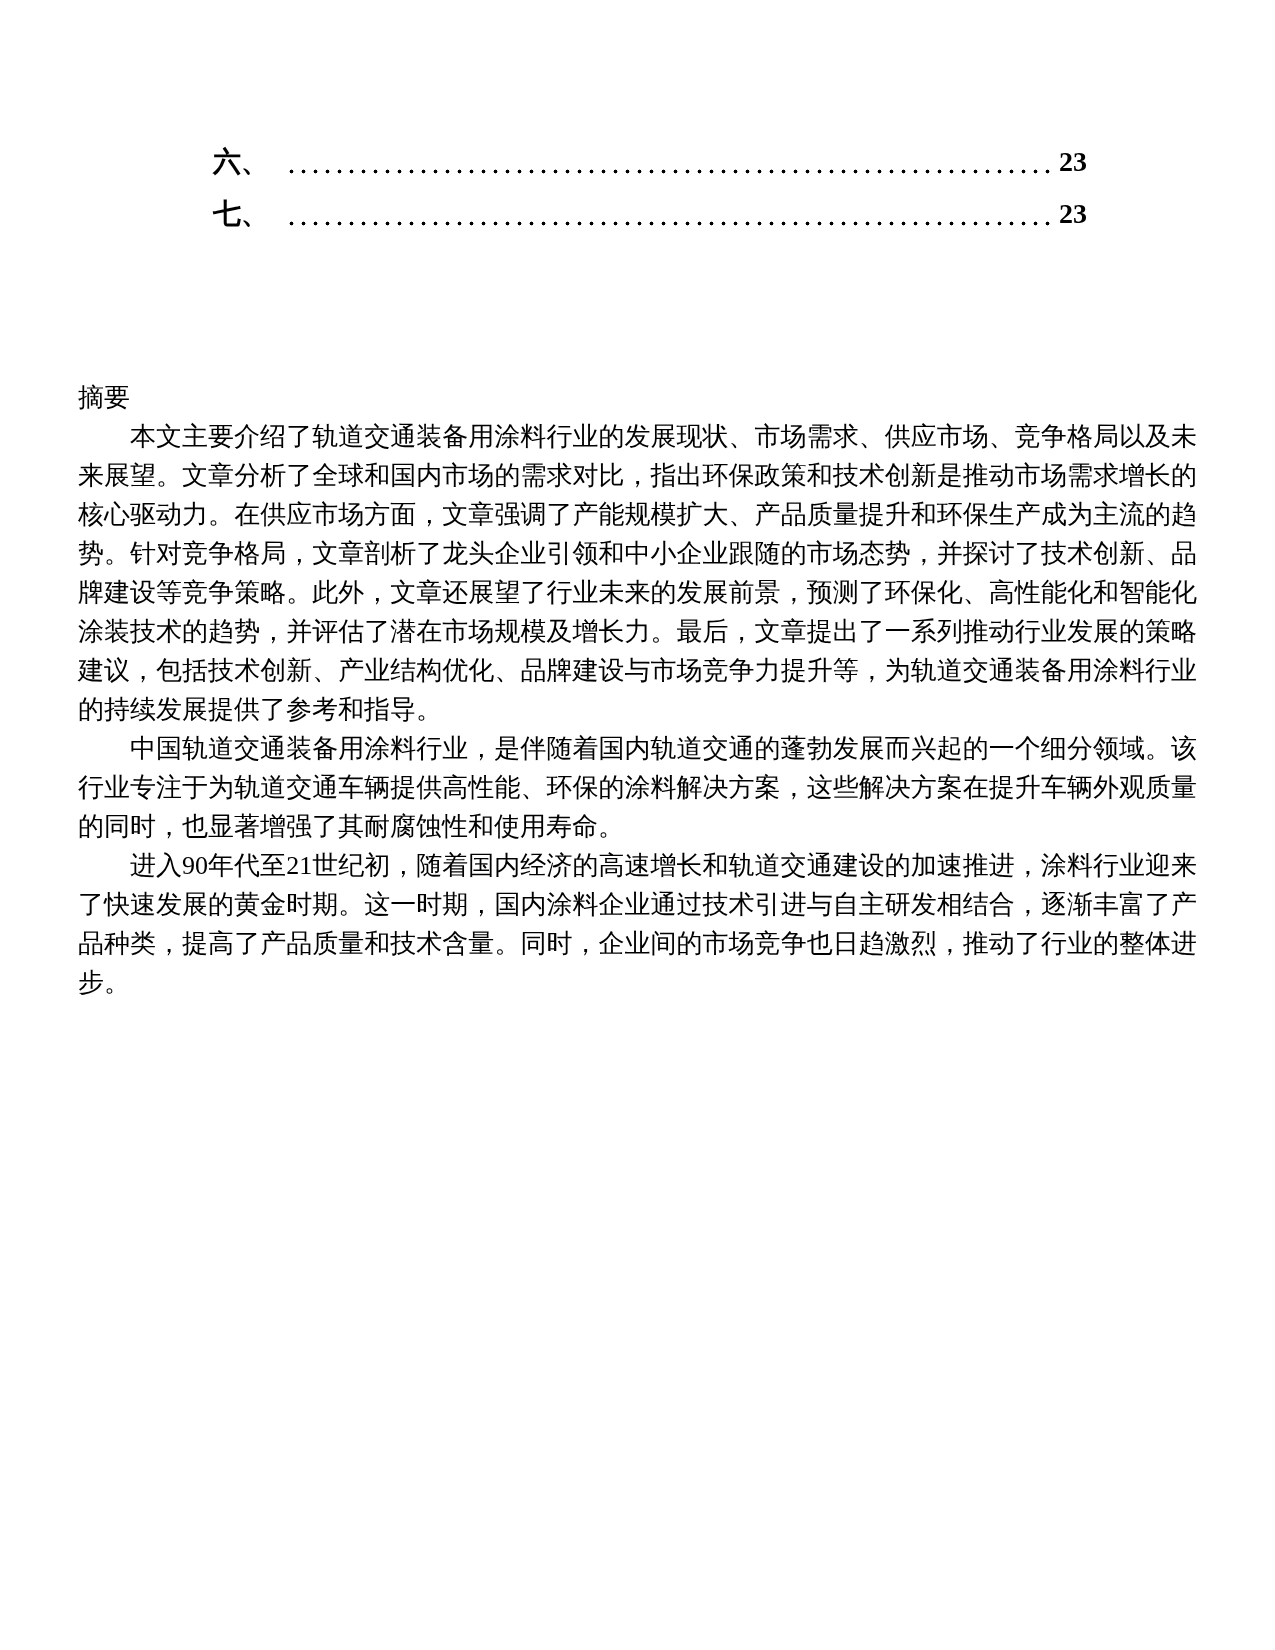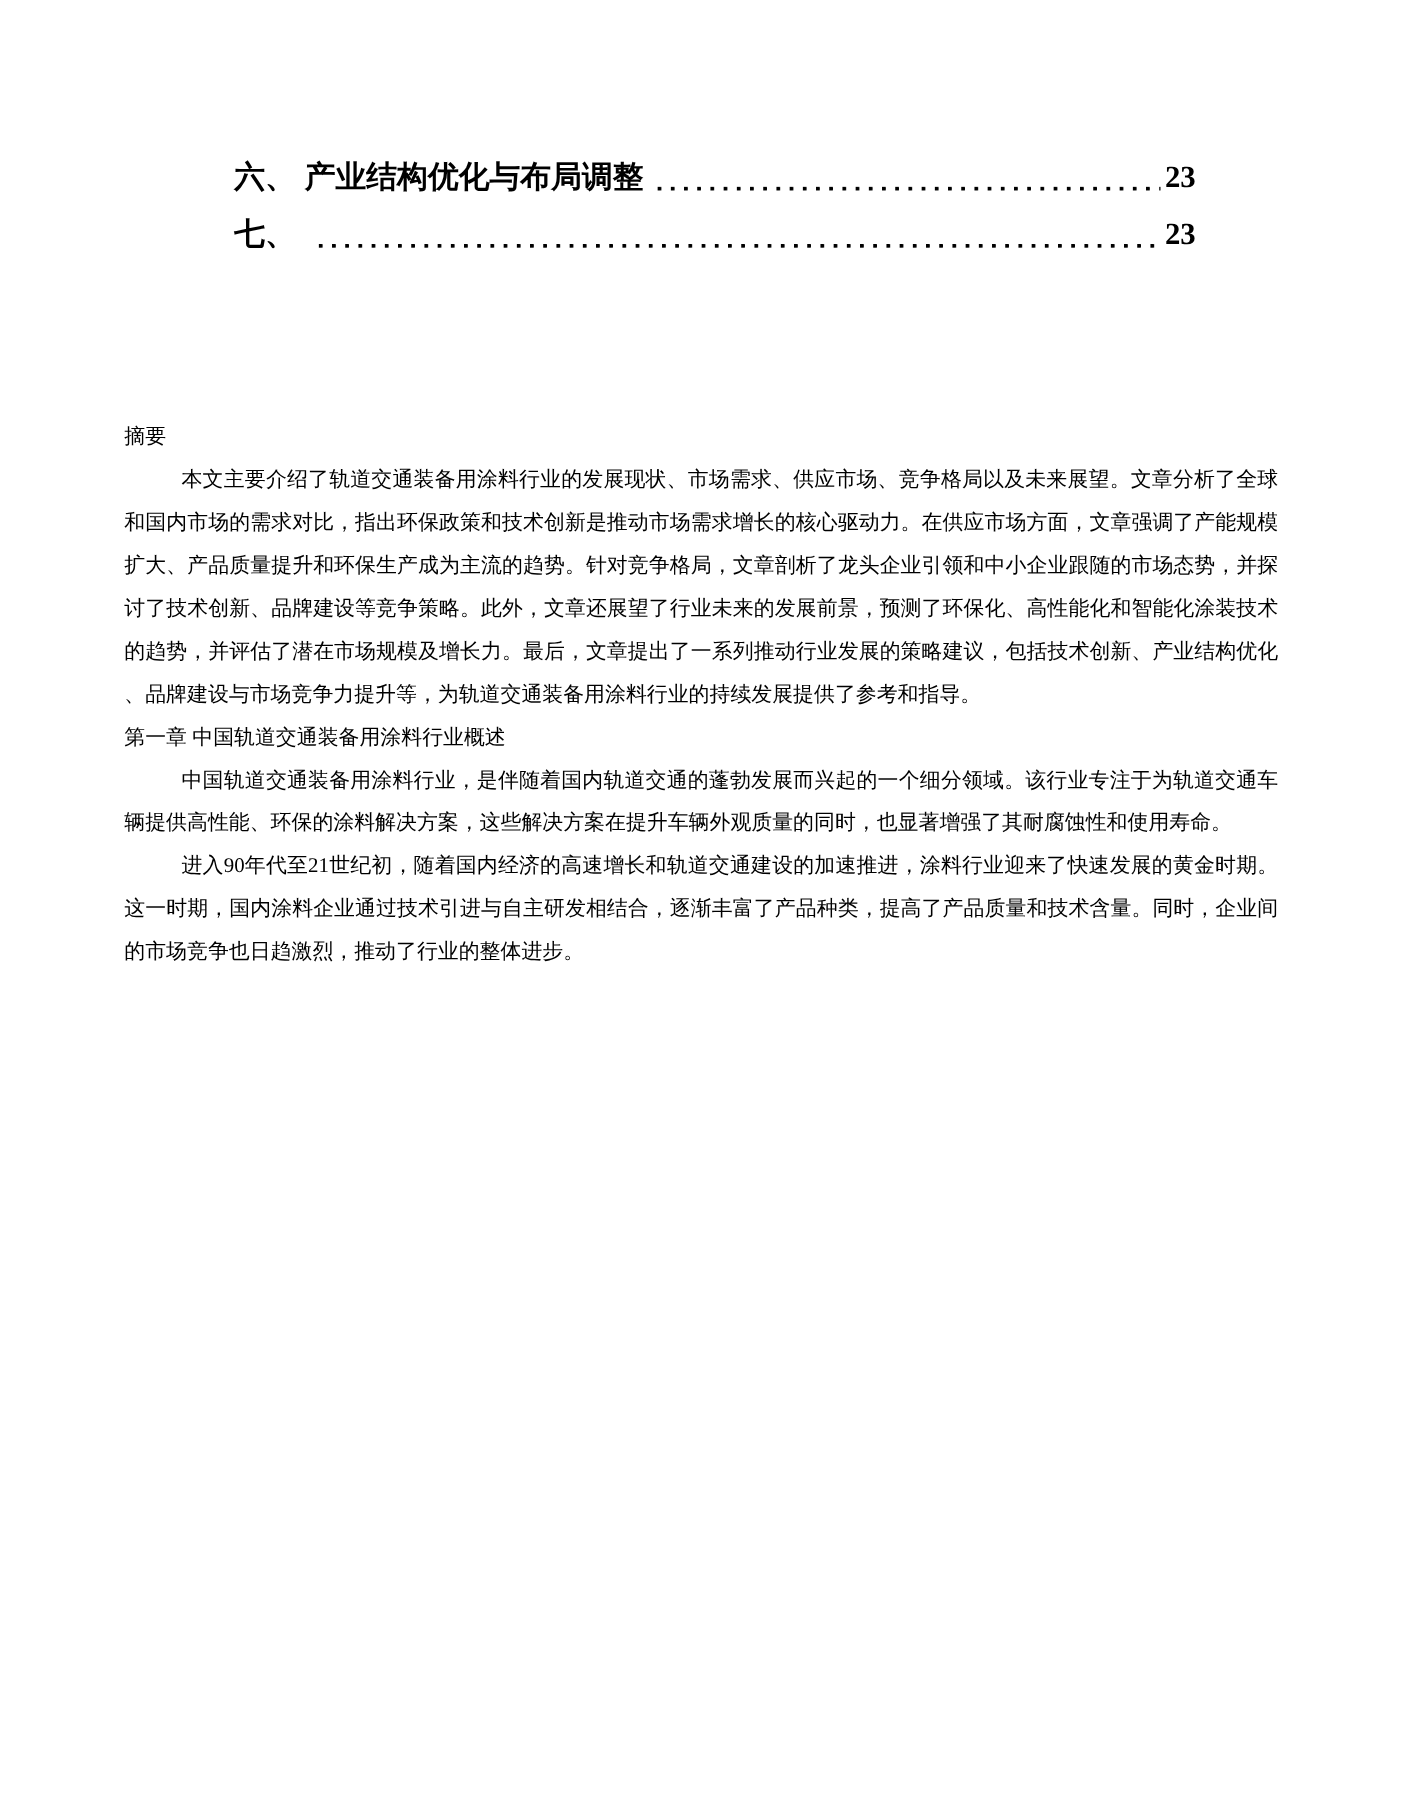--- a/index.html
+++ b/index.html
@@ -37,59 +37,57 @@
     margin: 0 4px 14px 12px;
     background-image: radial-gradient(circle at 2.5px 2.5px, #000 1.8px, transparent 2.1px);
     background-size: 12px 5px;
     background-repeat: repeat-x;
   }
   .toc-page { }
   
   .page-gap { height: 138px; }
   
   .body-text {
-    margin: 0 113px;
-    font-size: 19px;
+    margin: 0 78px;
+    font-size: 26px;
     line-height: 39px;
   }
   .heading { text-align: left; }
   .section-heading { }
   .section-gap { display: inline-block; width: 20px; }
   .para {
     text-align: justify;
     text-align-last: left;
     text-indent: 52px;
     line-break: anywhere;
   }
 </style>
 </head>
 <body>
 
 <div class="page">
 
   <div class="toc">
     <div class="toc-entry">
       <span class="toc-num">六、</span>
-      <span class="toc-title">产业结构优化与布局调整</span>
       <span class="toc-leader"></span>
       <span class="toc-page">23</span>
     </div>
     <div class="toc-entry">
       <span class="toc-num">七、</span>
       <span class="toc-leader"></span>
       <span class="toc-page">23</span>
     </div>
   </div>
 
   <div class="page-gap"></div>
 
   <div class="body-text">
     <div class="heading">摘要</div>
     <p class="para">本文主要介绍了轨道交通装备用涂料行业的发展现状、市场需求、供应市场、竞争格局以及未来展望。文章分析了全球和国内市场的需求对比，指出环保政策和技术创新是推动市场需求增长的核心驱动力。在供应市场方面，文章强调了产能规模扩大、产品质量提升和环保生产成为主流的趋势。针对竞争格局，文章剖析了龙头企业引领和中小企业跟随的市场态势，并探讨了技术创新、品牌建设等竞争策略。此外，文章还展望了行业未来的发展前景，预测了环保化、高性能化和智能化涂装技术的趋势，并评估了潜在市场规模及增长力。最后，文章提出了一系列推动行业发展的策略建议，包括技术创新、产业结构优化、品牌建设与市场竞争力提升等，为轨道交通装备用涂料行业的持续发展提供了参考和指导。</p>
 
-    <div class="heading">第一章 中国轨道交通装备用涂料行业概述</div>
 
 
     <p class="para">中国轨道交通装备用涂料行业，是伴随着国内轨道交通的蓬勃发展而兴起的一个细分领域。该行业专注于为轨道交通车辆提供高性能、环保的涂料解决方案，这些解决方案在提升车辆外观质量的同时，也显著增强了其耐腐蚀性和使用寿命。</p>
     <p class="para">进入90年代至21世纪初，随着国内经济的高速增长和轨道交通建设的加速推进，涂料行业迎来了快速发展的黄金时期。这一时期，国内涂料企业通过技术引进与自主研发相结合，逐渐丰富了产品种类，提高了产品质量和技术含量。同时，企业间的市场竞争也日趋激烈，推动了行业的整体进步。</p>
   </div>
 
 </div>
 
 </body></html>

